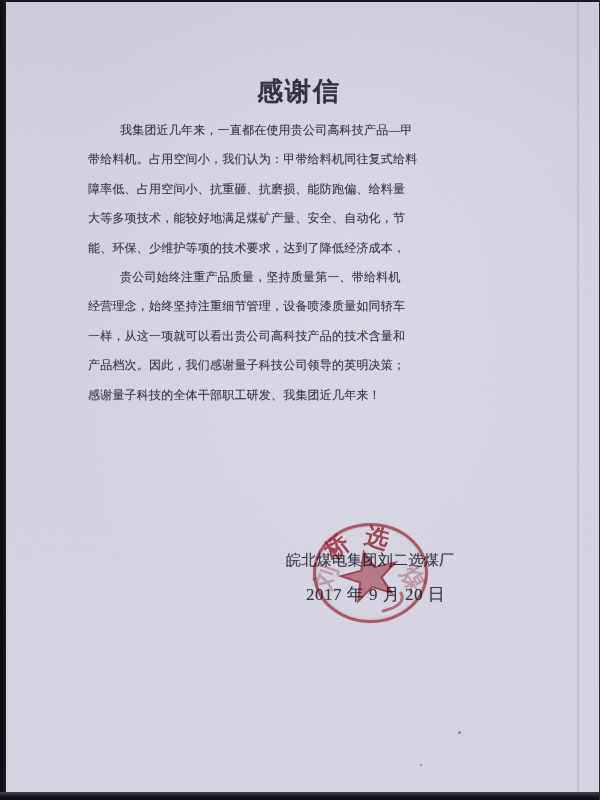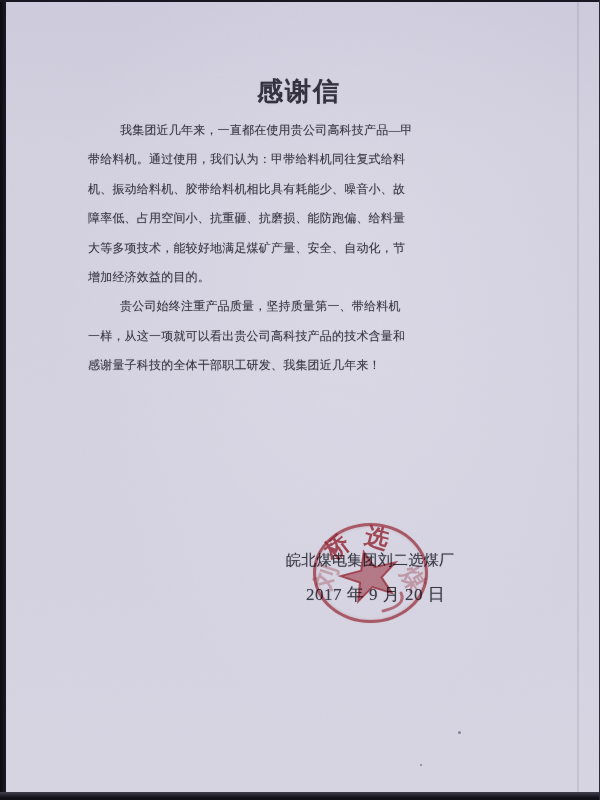--- a/index.html
+++ b/index.html
@@ -109,27 +109,28 @@
     </svg>
 
     <div class="crease"></div>
     <div class="speck speck-1"></div>
     <div class="speck speck-2"></div>
 
     <div class="letter-title">感谢信</div>
 
     <div class="letter-body">
       <div class="line indent">我集团近几年来，一直都在使用贵公司高科技产品—甲</div>
-      <div class="line">带给料机。通过使用，我们认为：甲带给料机同往复式给料</div>
-      <div class="line">机、振动给料机、胶带给料机相比具有耗能少、噪音小、故</div>
+      <div class="line">带给料机。占用空间小，我们认为：甲带给料机同往复式给料</div>
       <div class="line">障率低、占用空间小、抗重砸、抗磨损、能防跑偏、给料量</div>
       <div class="line">大等多项技术，能较好地满足煤矿产量、安全、自动化，节</div>
-      <div class="line">增加经济效益的目的。</div>
+      <div class="line">能、环保、少维护等项的技术要求，达到了降低经济成本，</div>
       <div class="line indent">贵公司始终注重产品质量，坚持质量第一、带给料机</div>
+      <div class="line">经营理念，始终坚持注重细节管理，设备喷漆质量如同轿车</div>
       <div class="line">一样，从这一项就可以看出贵公司高科技产品的技术含量和</div>
+      <div class="line">产品档次。因此，我们感谢量子科技公司领导的英明决策；</div>
       <div class="line">感谢量子科技的全体干部职工研发、我集团近几年来！</div>
     </div>
 
     <div class="signature-line">皖北煤电集团刘二选煤厂</div>
     <div class="date-line">2017 年 9 月 20 日</div>
 
     <div class="seal">
       <div class="seal-ring"></div>
       <span class="seal-char seal-char-bridge">桥</span>
       <span class="seal-char seal-char-select">选</span>

